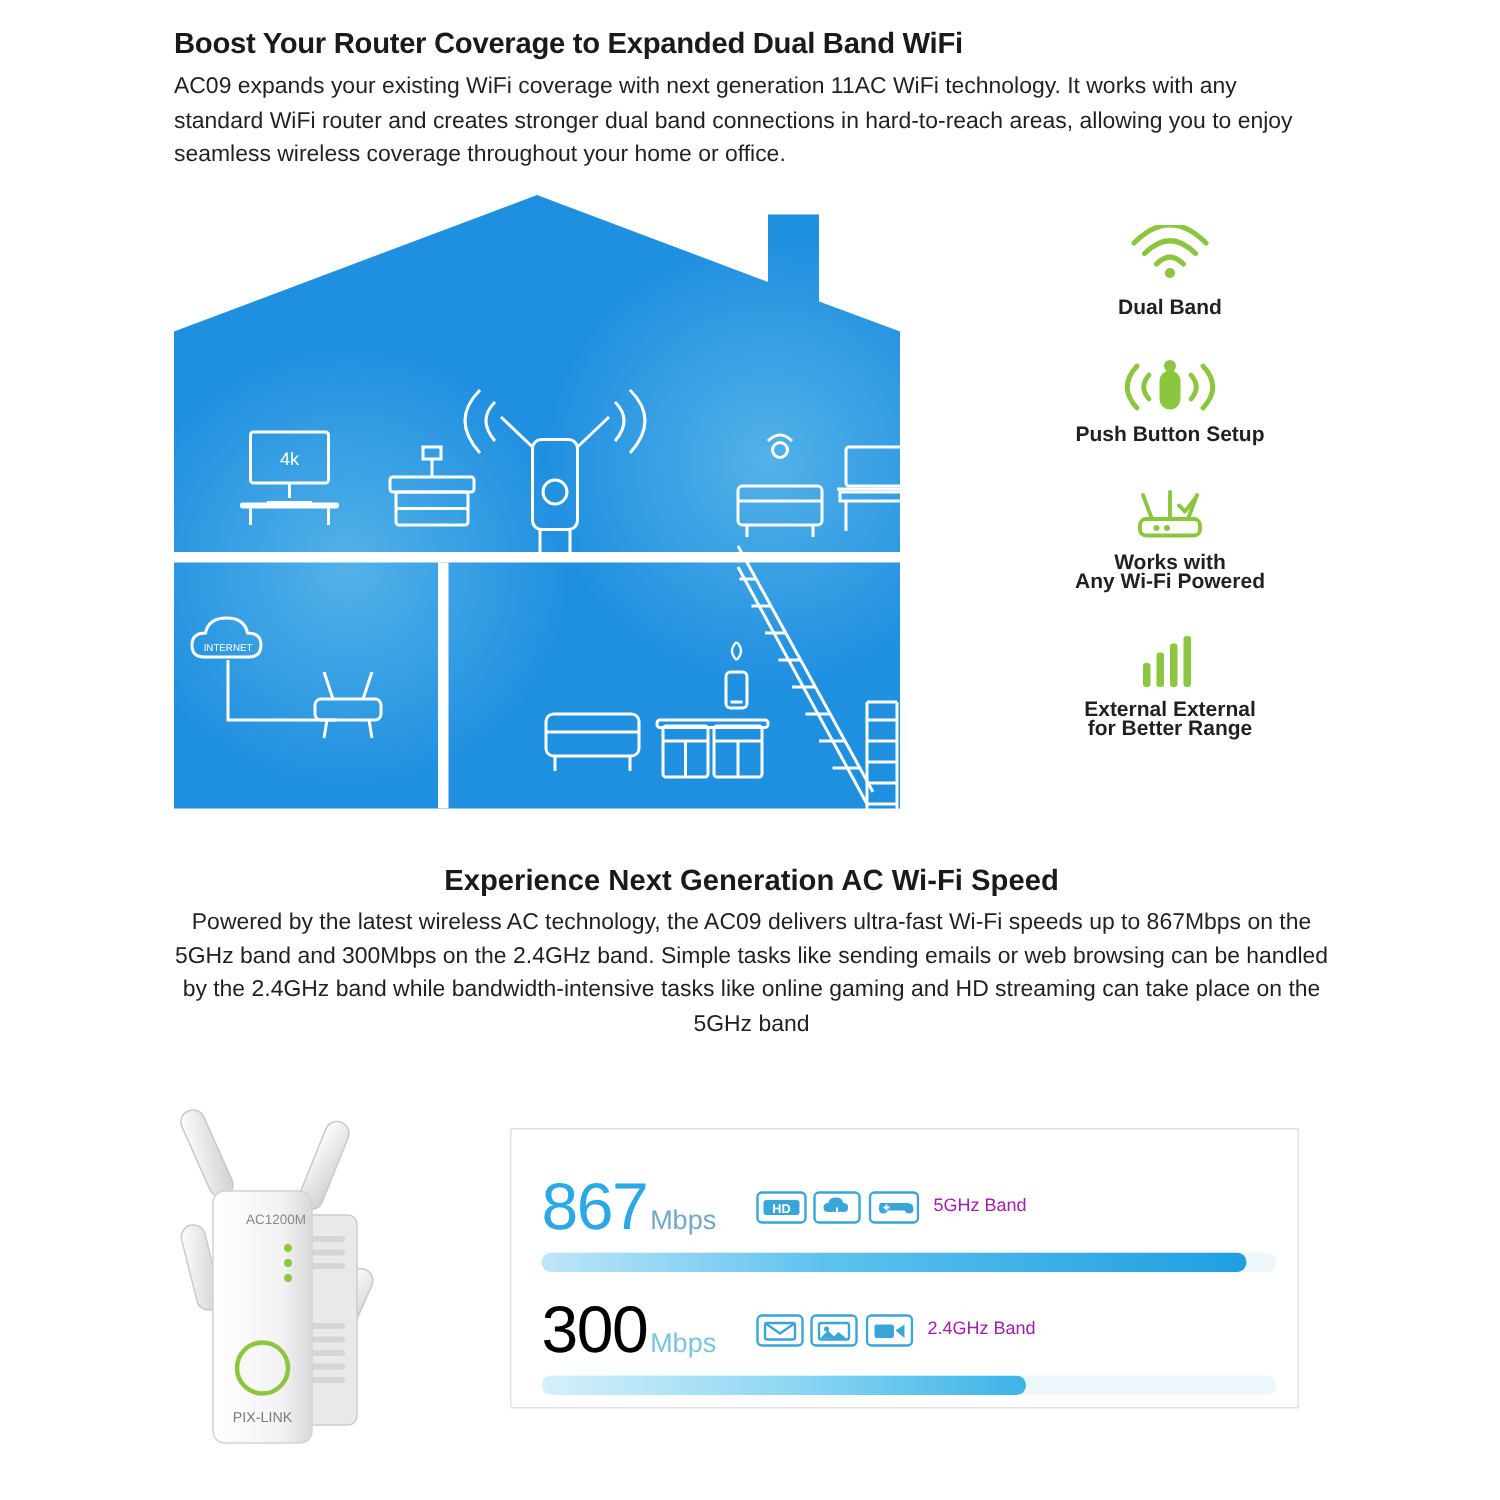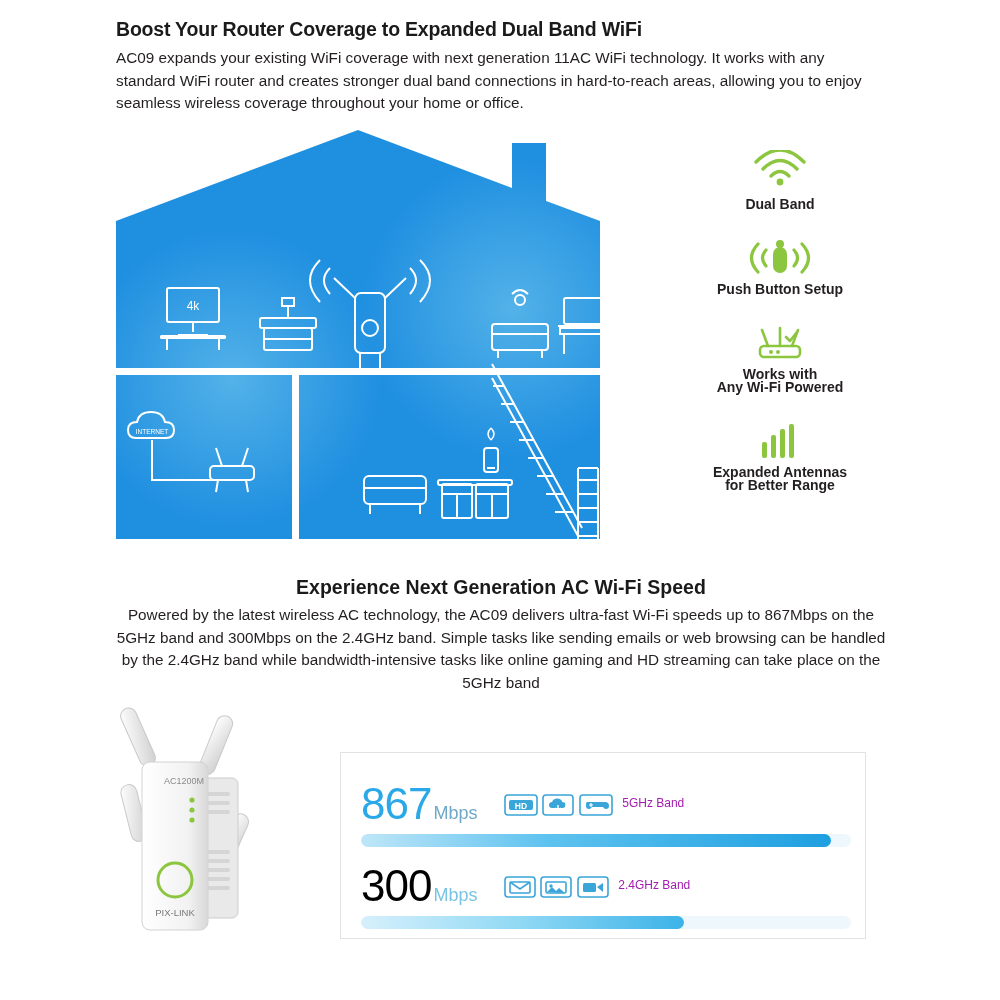--- a/index.html
+++ b/index.html
@@ -158,21 +158,21 @@
     height: 100%;
     border-radius: 7px;
   }
   .bar5 { background: linear-gradient(90deg, #bfe6f8 0%, #5dc2ef 40%, #1e9fe0 100%); }
   .bar24 { background: linear-gradient(90deg, #d6f0fb 0%, #8fd8f4 50%, #3cb3e8 100%); }
 
   
   .device {
     position: absolute;
     left: 120px;
-    top: 700px;
+    top: 732px;
     width: 230px;
     height: 260px;
   }
 </style>
 </head>
 <body>
 
 <div class="page">
 
   <div class="sec1">
@@ -341,21 +341,21 @@
         <svg width="44" height="38" viewBox="0 0 44 38">
           <g fill="#8cc63f">
             <rect x="4" y="20" width="5" height="16" rx="2"></rect>
             <rect x="13" y="13" width="5" height="23" rx="2"></rect>
             <rect x="22" y="7" width="5" height="29" rx="2"></rect>
             <rect x="31" y="2" width="5" height="34" rx="2"></rect>
           </g>
         </svg>
       </div>
       <div class="flabel">
-        <span>Expanded Antennas</span><br>
+        <span>External External</span><br>
         <span>for Better Range</span>
       </div>
     </div>
 
   </div>
 
   <div class="sec2">
     <h2>Experience Next Generation AC Wi-Fi Speed</h2>
     <p>Powered by the latest wireless AC technology, the AC09 delivers ultra-fast Wi-Fi speeds up to 867Mbps on the 5GHz band and 300Mbps on the 2.4GHz band. Simple tasks like sending emails or web browsing can be handled by the 2.4GHz band while bandwidth-intensive tasks like online gaming and HD streaming can take place on the 5GHz band</p>
   </div>

